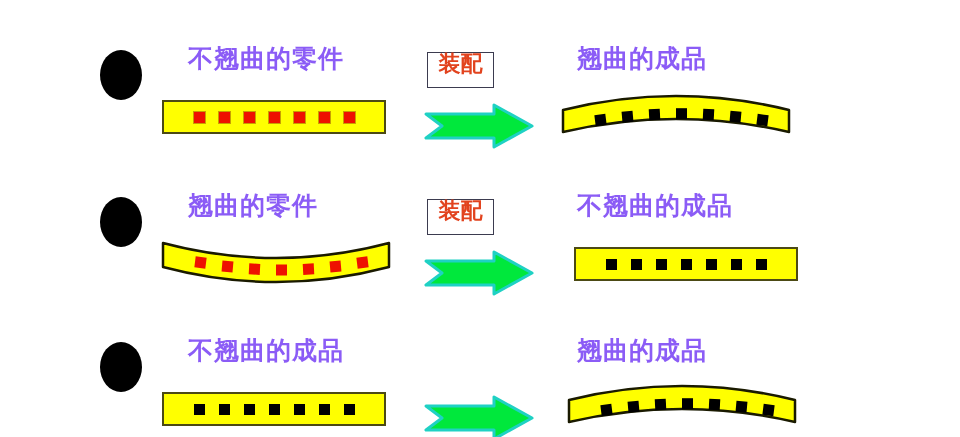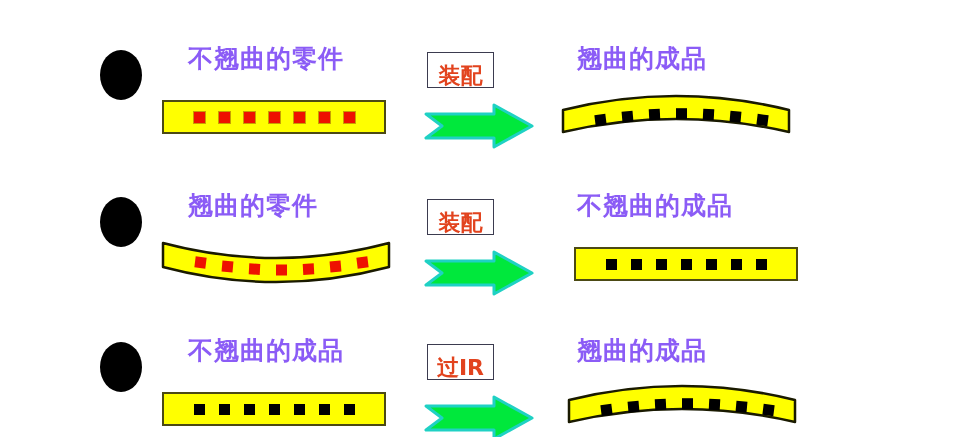--- a/index.html
+++ b/index.html
@@ -39,21 +39,21 @@
   .cap-left{left:188px;top:38px;}
   .cap-right{left:577px;top:38px;text-align:center;}
 
   
   .proc-box{
     position:absolute;
     left:427px;top:44px;
     width:67px;height:36px;
     border:1.6px solid #3b3b4f;
     background:#ffffff;
-    display:flex;align-items:flex-end;justify-content:center;
+    display:flex;align-items:flex-start;justify-content:center;
     box-sizing:border-box;
   }
   .proc-box span{
     font-weight:bold;
     font-size:22px;
     color:#e2431e;
     line-height:1;
     white-space:nowrap;
   }
 
@@ -200,23 +200,20 @@
         <span class="chip chip-black"></span>
         <span class="chip chip-black"></span>
         <span class="chip chip-black"></span>
         <span class="chip chip-black"></span>
         <span class="chip chip-black"></span>
         <span class="chip chip-black"></span>
         <span class="chip chip-black"></span>
       </div>
     </div>
 
-    <div class="proc-box">
-      <span>过IR</span>
-    </div>
 
     <div class="arrow">
       <svg width="110" height="44" viewBox="0 0 110 44">
         <path d="M2,10 L18,22 L2,34 L70,34 L70,43 L108,22 L70,1 L70,10 Z" fill="#00e83c" stroke="#1fd1c4" stroke-width="3" stroke-linejoin="round"></path>
       </svg>
     </div>
 
     <div class="caption cap-right">翘曲的成品</div>
 
     <div class="board board-right" style="left:566px;top:80px;width:232px;height:56px;">

